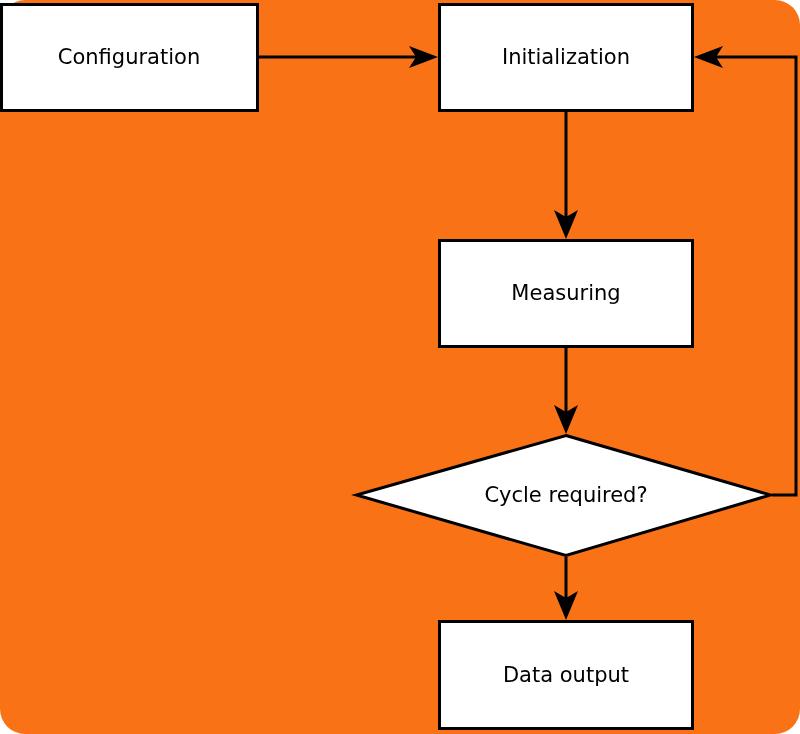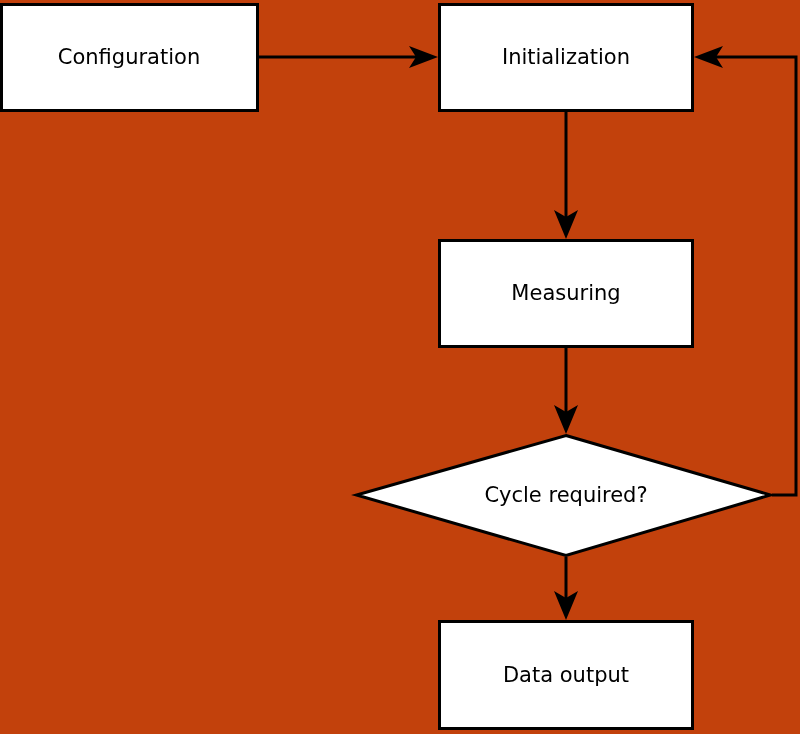--- a/index.html
+++ b/index.html
@@ -10,21 +10,22 @@
   body {
     width: 800px;
     height: 734px;
     font-family: "DejaVu Sans", sans-serif;
     overflow: hidden;
   }
   #flowchart-root {
     position: relative;
     width: 800px;
     height: 734px;
-    background: #c2410c;
+    background: #f97316;
+    border-radius: 25px;
   }
   #flow-svg {
     position: absolute;
     top: 0;
     left: 0;
     width: 800px;
     height: 734px;
   }
   .node-shape {
     fill: #ffffff;

